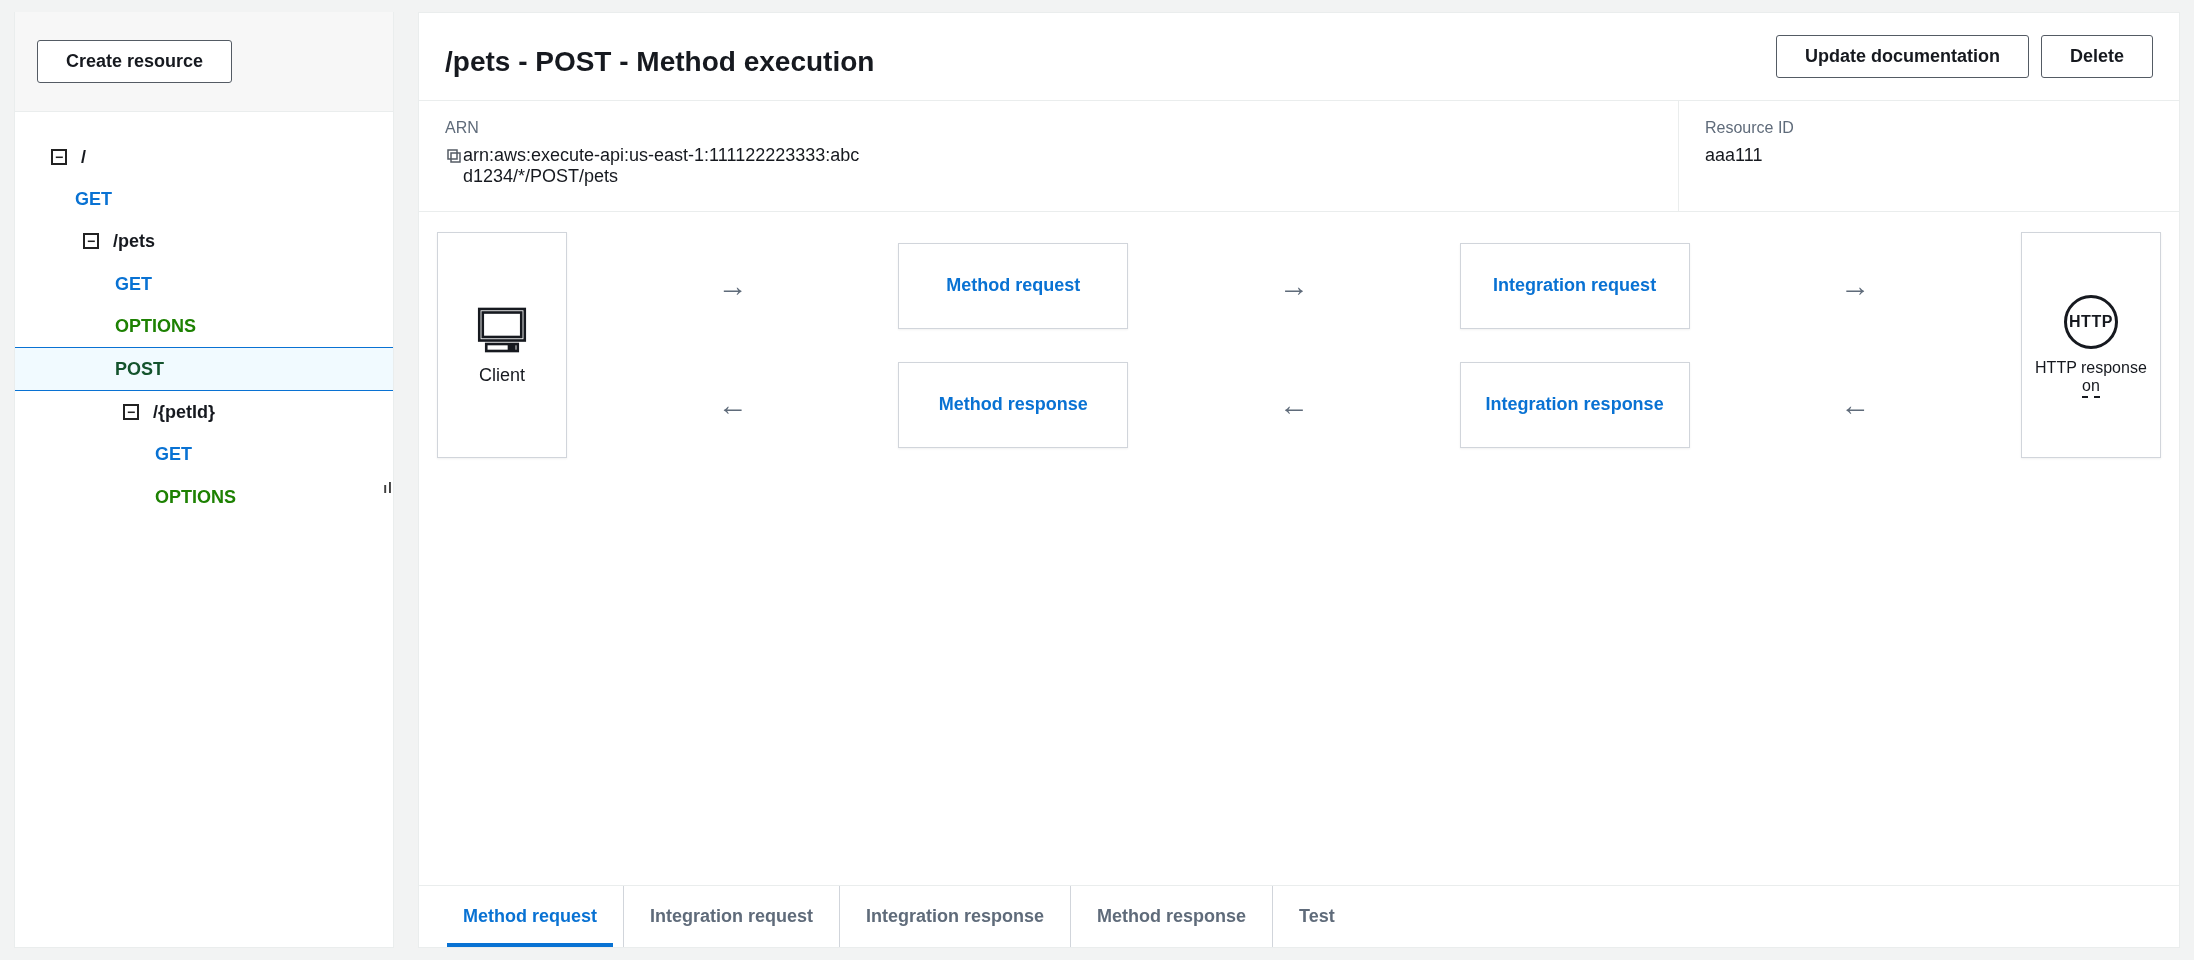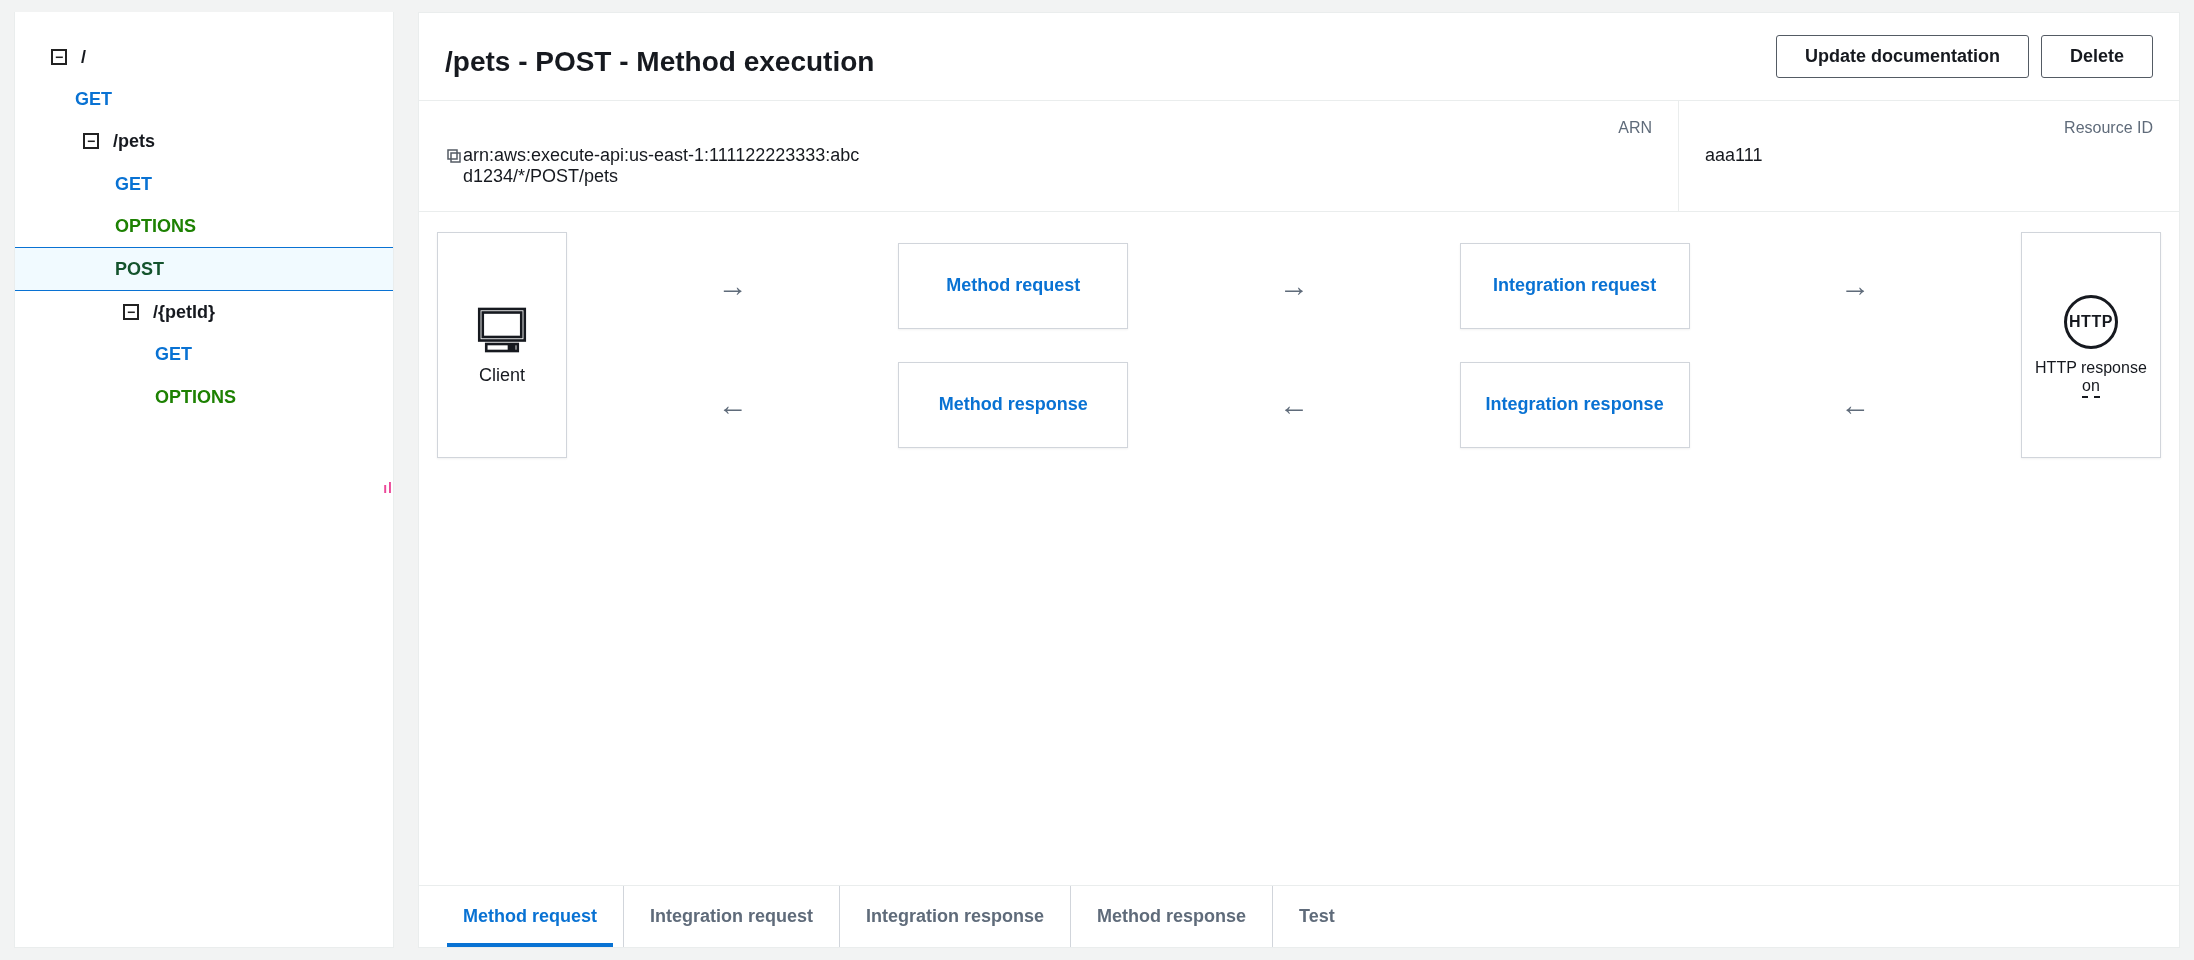--- a/index.html
+++ b/index.html
@@ -90,21 +90,21 @@
   .tree-label { font-weight: 600; }
   .m-get { color: #0972d3; font-weight: 700; }
   .m-options { color: #1d8102; font-weight: 700; }
   .m-post { color: #14532d; font-weight: 700; }
   .drag-handle {
     position: absolute;
     right: 0;
     top: 50%;
     font-size: 14px;
     letter-spacing: 1px;
-    color: #ec4899;
+    color: #404040;
     font-weight: 700;
     cursor: col-resize;
   }
 
   
   .main {
     flex: 1;
     min-width: 0;
     background: #fff;
     border: 1px solid #eaeded;
@@ -132,21 +132,20 @@
   .info-cell {
     padding: 18px 26px 24px 26px;
     border-right: 1px solid #eaeded;
   }
   .info-cell:last-child { border-right: none; flex: 0 0 500px; }
   .info-cell:first-child { flex: 1; }
   .info-label {
     font-size: 16px;
     color: #5f6b7a;
     margin-bottom: 8px;
-    text-align: right;
   }
   .info-value {
     font-size: 18px;
     color: #16191f;
     word-break: break-all;
     max-width: 400px;
   }
   .copy-line { display: flex; gap: 0; align-items: flex-start; }
   .copy-icon {
     width: 18px; height: 18px; flex-shrink: 0; margin-top: 2px;
@@ -227,20 +226,23 @@
     height: 4px;
     background: #0972d3;
   }
 </style>
 </head>
 <body>
 
 <div class="root">
 
   <aside class="sidebar">
+    <div class="sidebar-top">
+      <button class="btn">Create resource</button>
+    </div>
 
     <div class="tree">
       <div class="tree-row indent-0">
         <span class="collapse-box">−</span>
         <span class="tree-label">/</span>
       </div>
       <div class="tree-row indent-1">
         <span class="m-get">GET</span>
       </div>
       <div class="tree-row indent-2">

